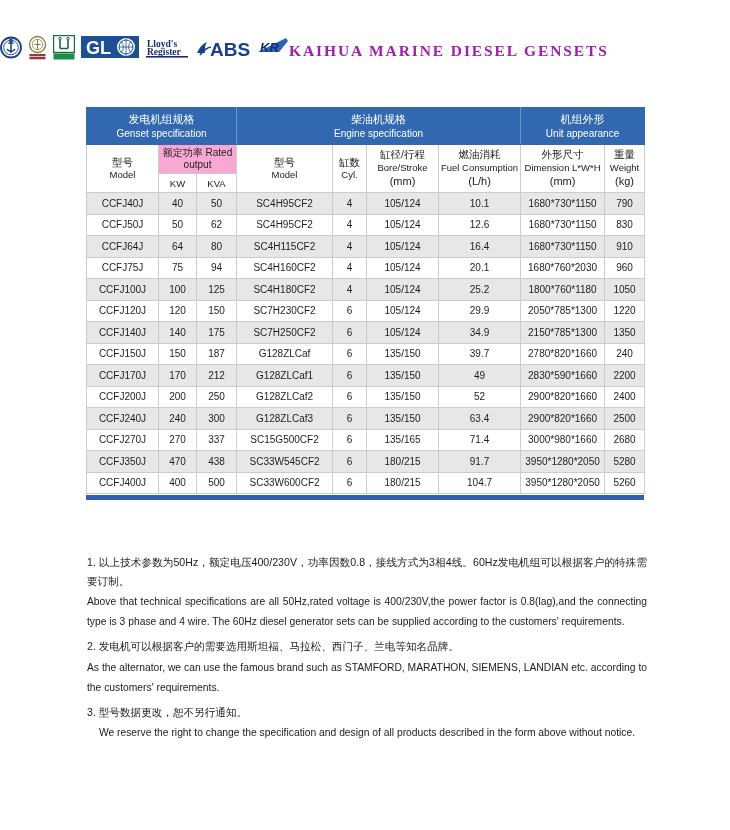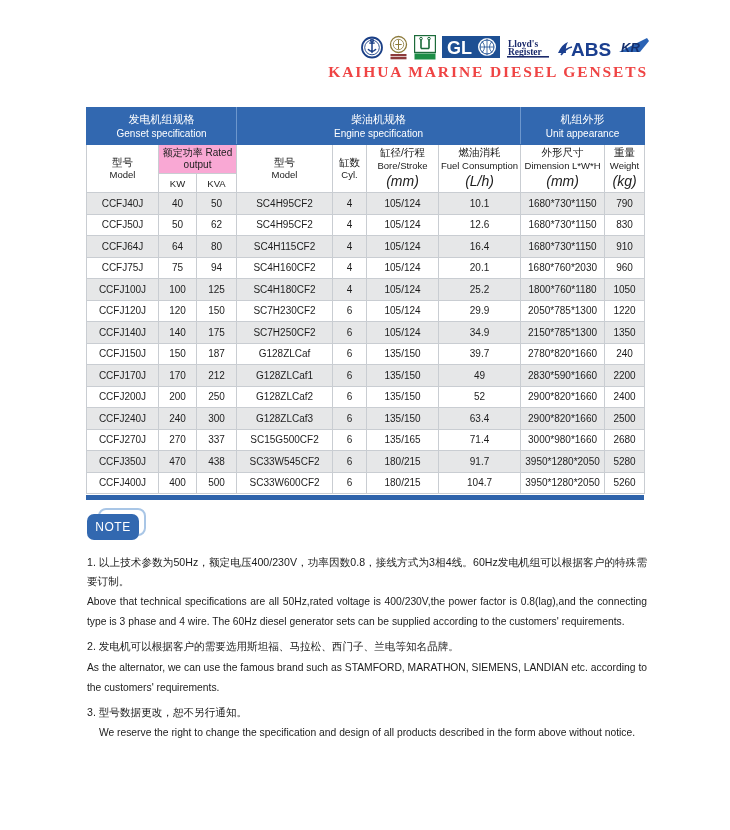--- a/index.html
+++ b/index.html
@@ -21,42 +21,42 @@
     height: 830px;
   }
 
   
   .brand-header {
     position: absolute;
     left: 0;
     top: 30px;
     width: 730px;
     display: flex;
-    flex-direction: column;
+    flex-direction: row;
     align-items: flex-end;
     padding-right: 80px;
     box-sizing: border-box;
   }
   .cert-row {
     display: flex;
     align-items: flex-end;
     gap: 6px;
     height: 30px;
   }
   .cert {
     display: block;
   }
 
   .brand-title {
     margin-top: 3px;
     font-family: "Liberation Serif", serif;
     font-weight: bold;
     font-size: 15.5px;
     letter-spacing: 1.9px;
-    color: #ef4444;
+    color: #a21caf;
     white-space: nowrap;
     padding-right: 2px;
   }
 
   
   .spec-table-wrap {
     position: absolute;
     left: 86px;
     top: 107px;
     width: 558px;
@@ -89,21 +89,21 @@
 
   .hcell {
     background: #ffffff;
     height: 46px;
     line-height: 1.3;
     color: #202020;
     font-size: 10px;
   }
   .hcell .cn { display: block; font-size: 10.5px; }
   .hcell .en { display: block; font-size: 9.5px; }
-  .hcell .un { display: block; font-size: 14px; font-style: italic; }
+  .hcell .un { display: block; font-size: 11px; }
 
   .hcell-sub {
     background: #ffffff;
     height: 18px;
     font-size: 9.5px;
   }
   .hcell-ro {
     background: #f9a8d4;
     height: 28px;
     line-height: 1.25;
@@ -472,24 +472,20 @@
             <td>180/215</td>
             <td>104.7</td>
             <td>3950*1280*2050</td>
             <td>5260</td>
           </tr>
         </tbody>
     </table>
     <div class="table-footbar"></div>
   </div>
 
-  <div class="note-badge-wrap">
-    <div class="note-ghost"></div>
-    <div class="note-badge">NOTE</div>
-  </div>
 
   <div class="notes">
     <p class="note-cn tight">1.  以上技术参数为50Hz，额定电压400/230V，功率因数0.8，接线方式为3相4线。60Hz发电机组可以根据客户的特殊需要订制。</p>
     <p class="note-en">Above that technical specifications are all 50Hz,rated voltage is 400/230V,the power factor is 0.8(lag),and the connecting type is 3 phase and 4 wire. The 60Hz diesel generator sets can be supplied according to the customers' requirements.</p>
     <p class="note-cn tight">2. 发电机可以根据客户的需要选用斯坦福、马拉松、西门子、兰电等知名品牌。</p>
     <p class="note-en">As the alternator, we can use the famous brand such as STAMFORD, MARATHON, SIEMENS, LANDIAN etc. according to the customers' requirements.</p>
     <p class="note-cn tight">3.  型号数据更改，恕不另行通知。</p>
     <p class="note-en last">We reserve the right to change the specification and design of all products described in the form above without notice.</p>
   </div>
 

